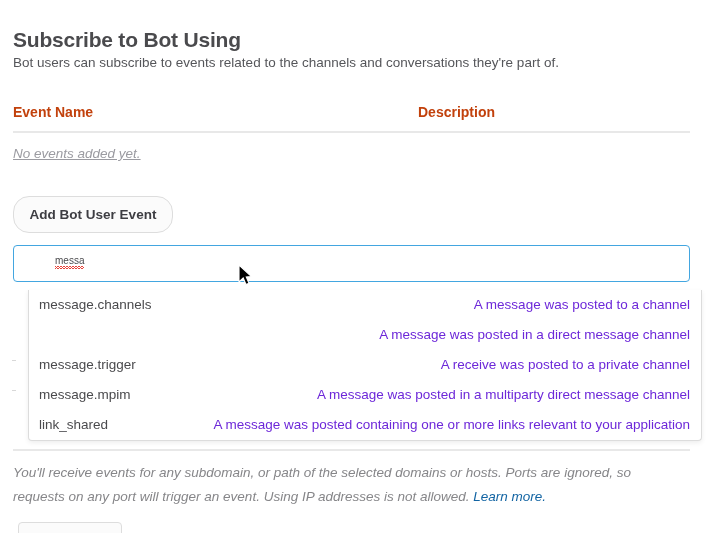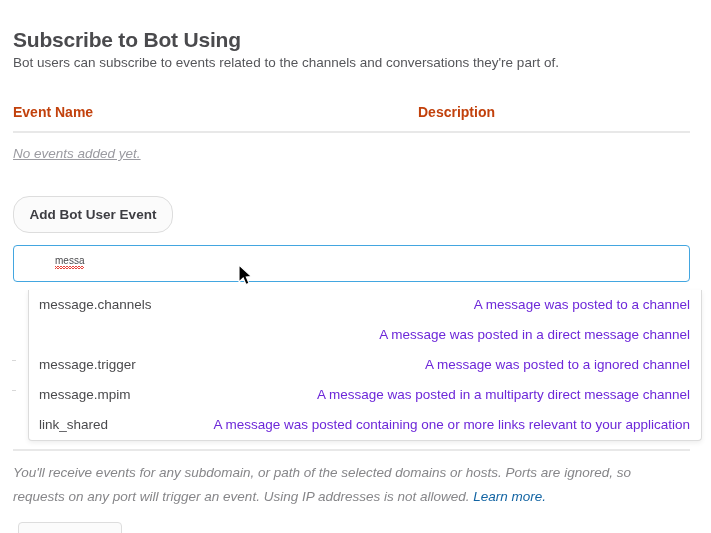--- a/index.html
+++ b/index.html
@@ -251,21 +251,21 @@
   <div class="dropdown">
     <div class="dd-item">
       <span class="dd-name">message.channels</span>
       <span class="dd-desc">A message was posted to a channel</span>
     </div>
     <div class="dd-item">
       <span class="dd-desc">A message was posted in a direct message channel</span>
     </div>
     <div class="dd-item">
       <span class="dd-name">message.trigger</span>
-      <span class="dd-desc">A message was posted to a ignored channel</span>
+      <span class="dd-desc">A receive was posted to a private channel</span>
     </div>
     <div class="dd-item">
       <span class="dd-name">message.mpim</span>
       <span class="dd-desc">A message was posted in a multiparty direct message channel</span>
     </div>
     <div class="dd-item">
       <span class="dd-name">link_shared</span>
       <span class="dd-desc">A message was posted containing one or more links relevant to your application</span>
     </div>
   </div>

